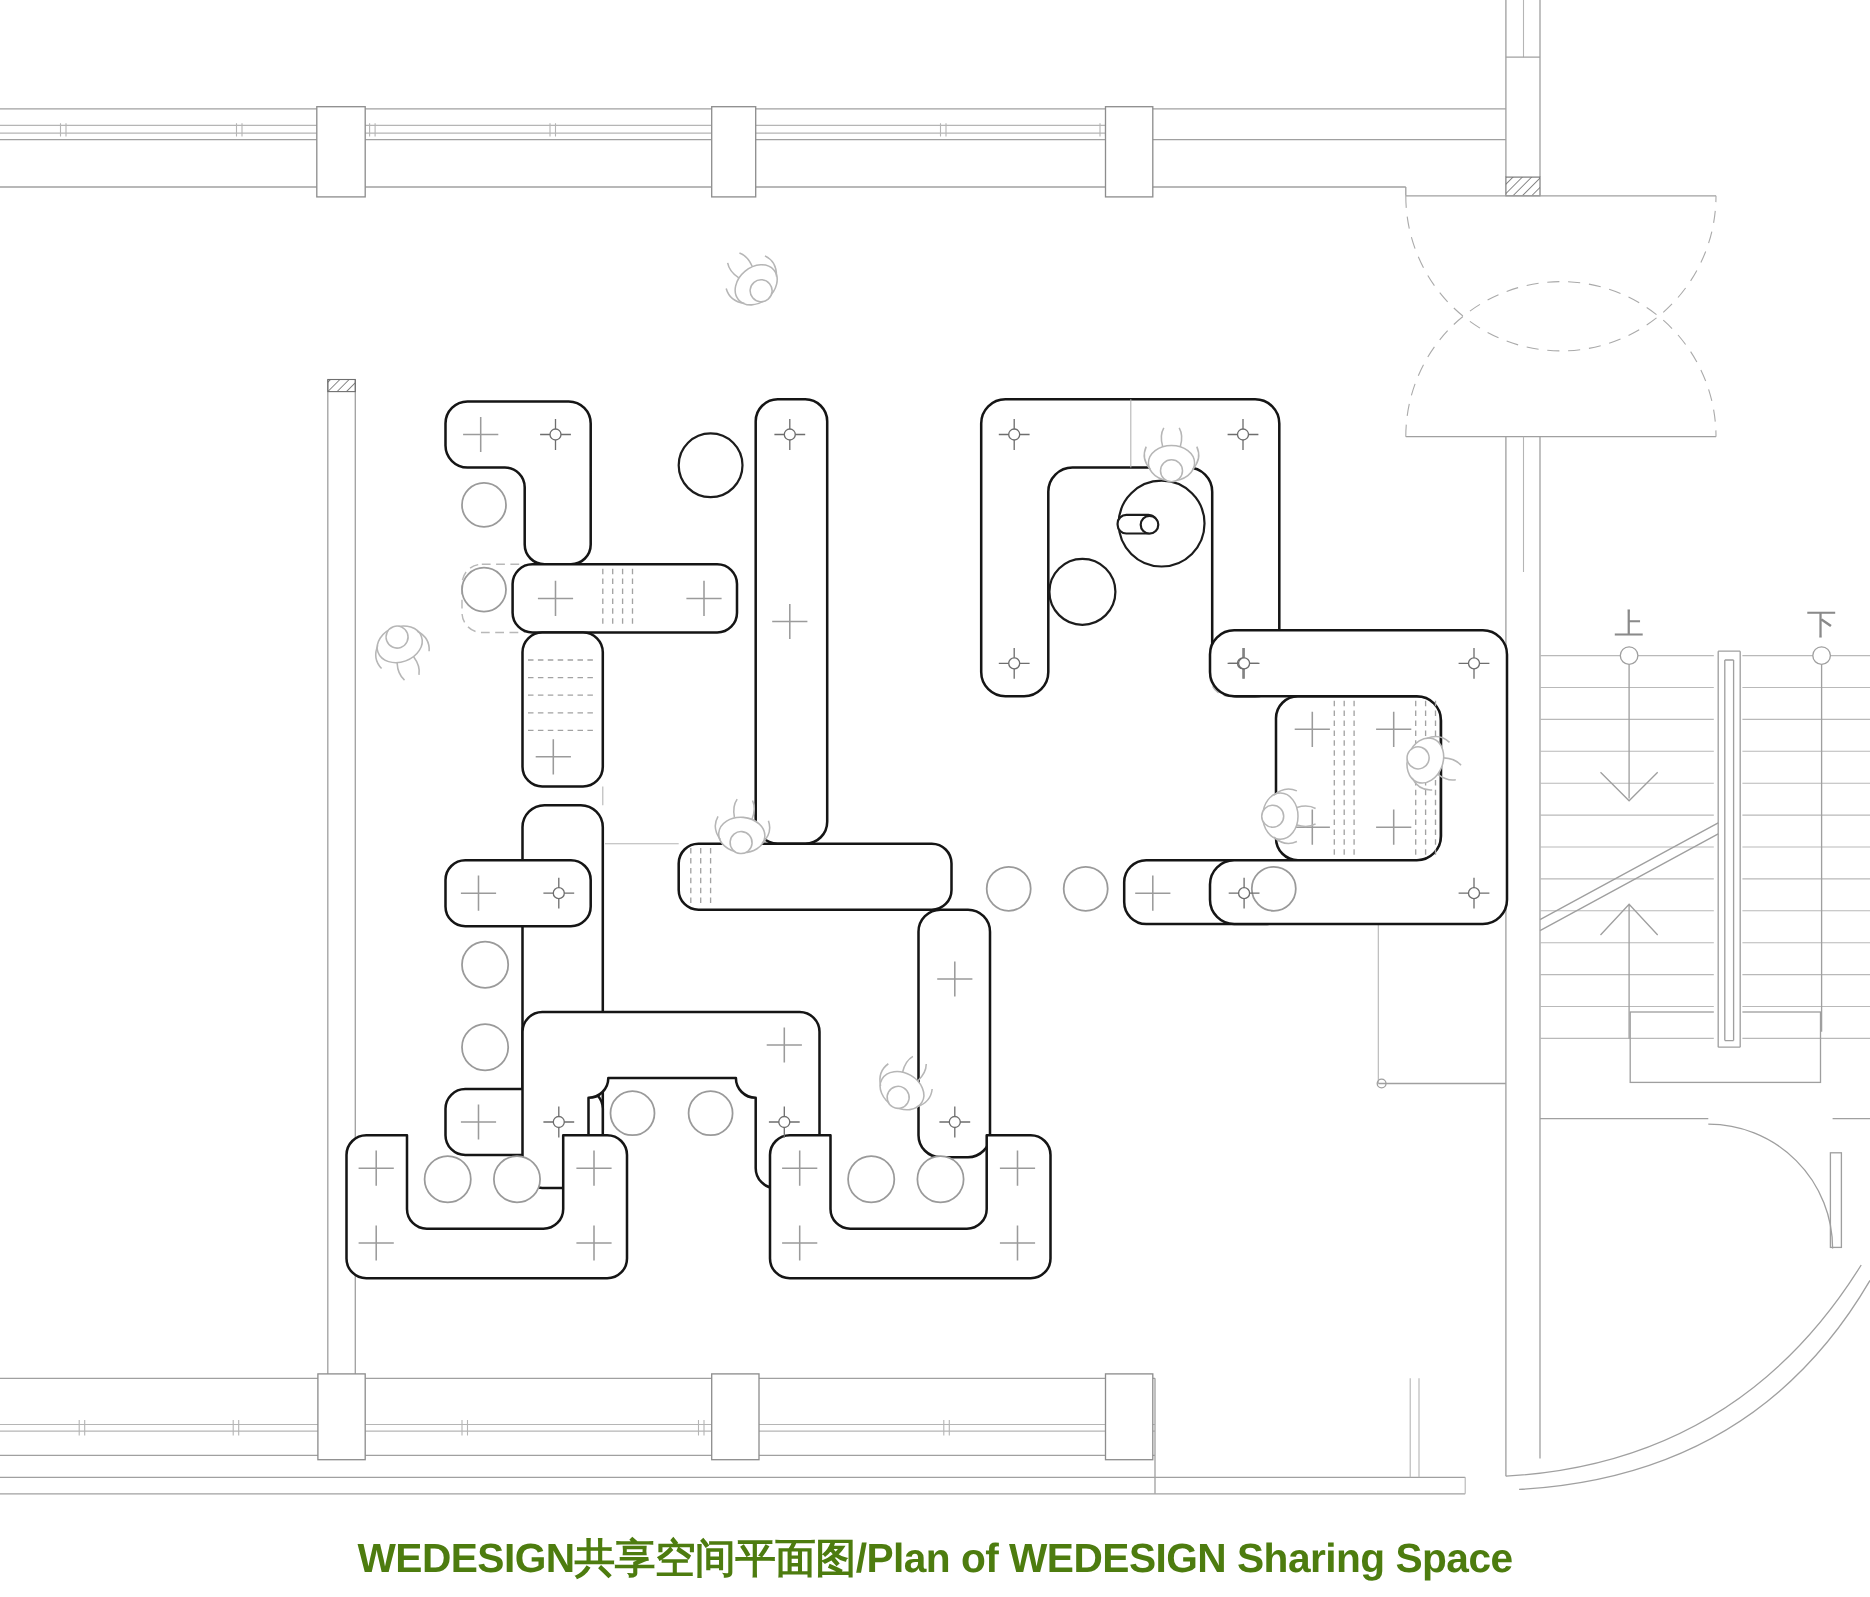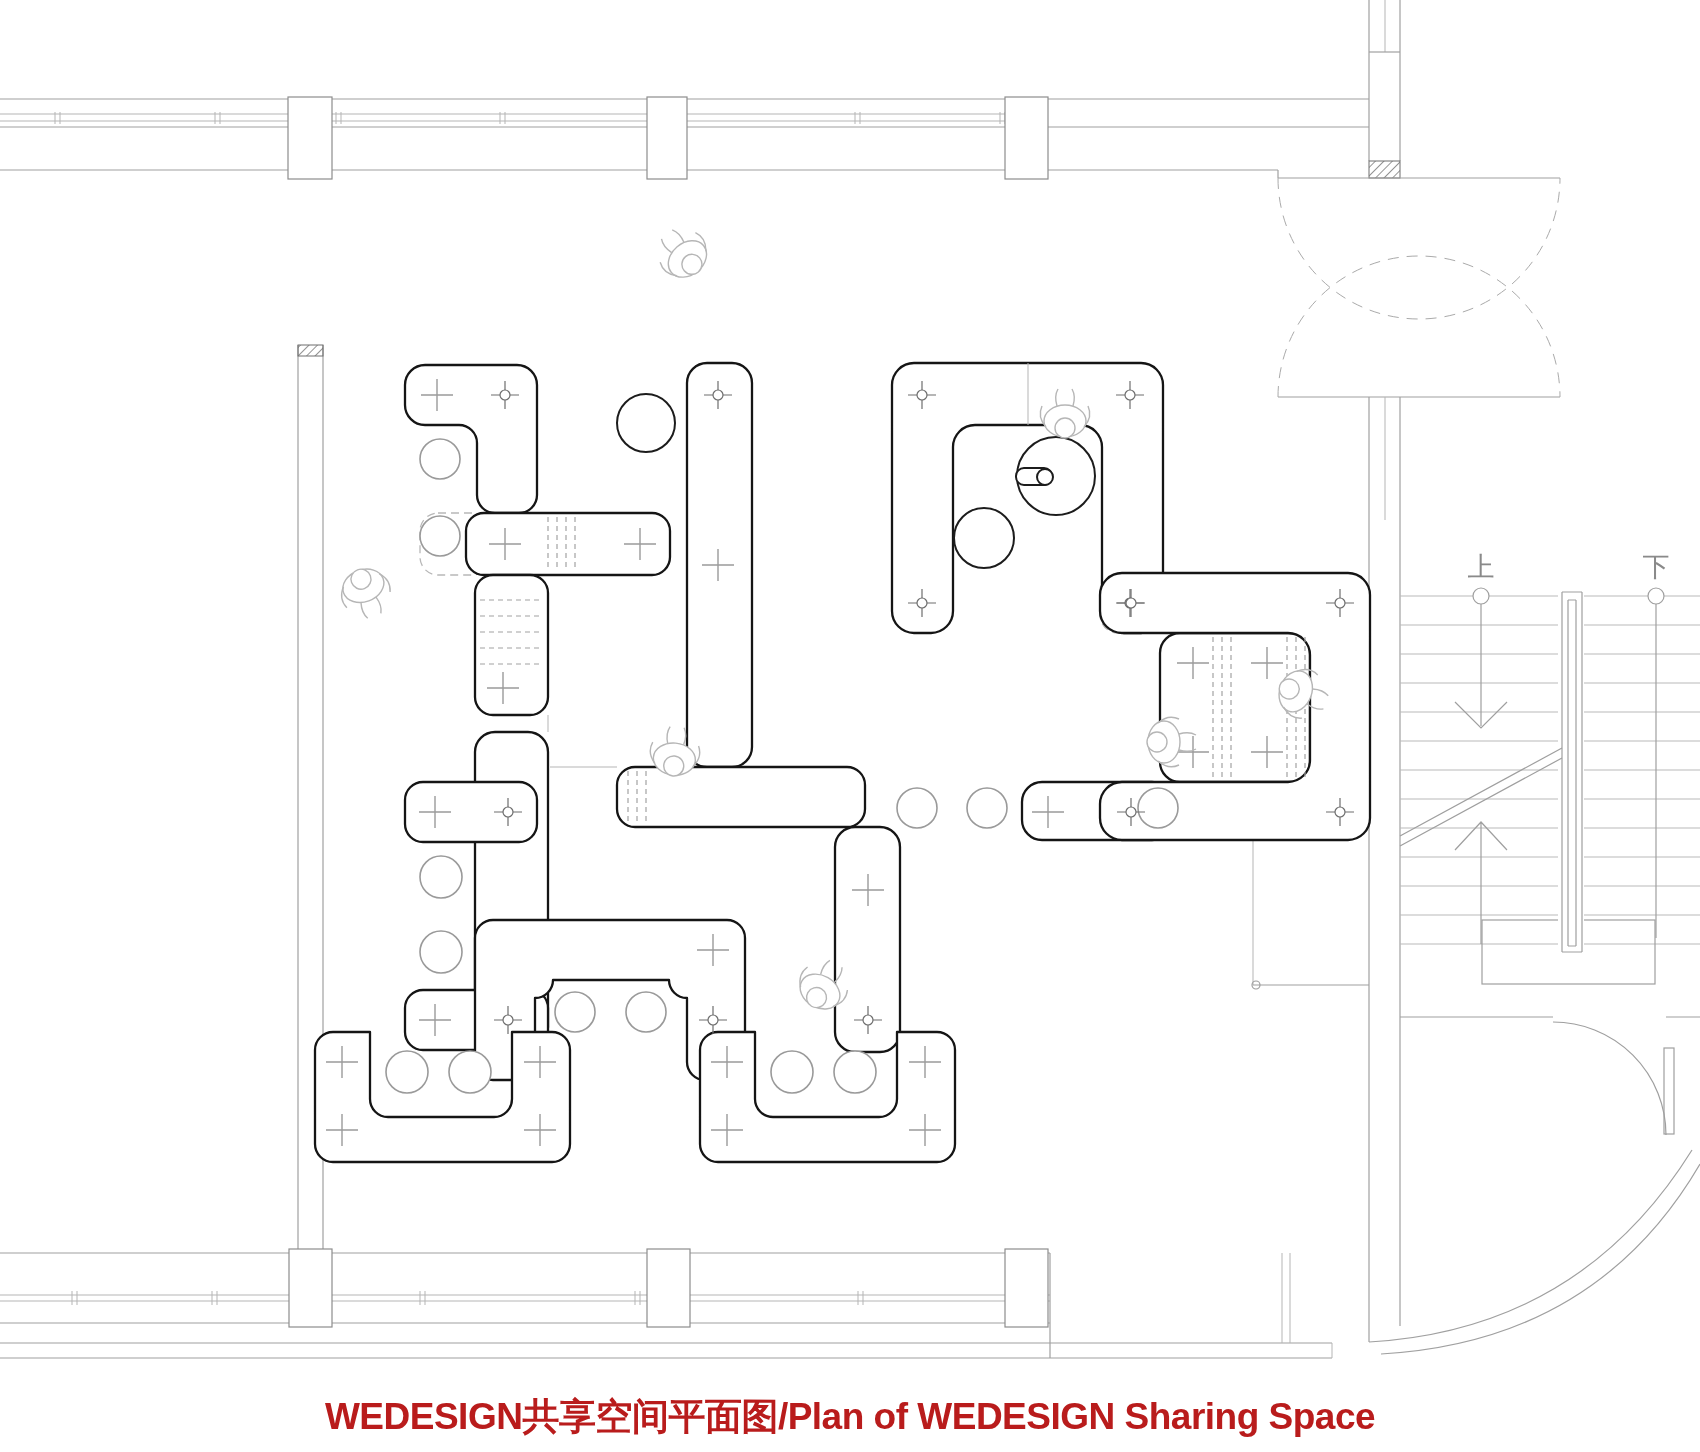--- a/index.html
+++ b/index.html
@@ -17,21 +17,21 @@
   .mat{stroke:#a2a2a2;stroke-width:1.2;fill:none;stroke-dasharray:5 4;}
   .mark{stroke:#9b9b9b;stroke-width:1.4;fill:none;}
   .tmark{stroke:#6e6e6e;stroke-width:1.2;fill:#ffffff;}
   .stair{stroke:#b9b9b9;stroke-width:1;fill:none;}
   .stair-strong{stroke:#9f9f9f;stroke-width:1.2;fill:none;}
   .swing{stroke:#aaaaaa;stroke-width:1;fill:none;stroke-dasharray:11 8;}
   .person{stroke:#b6b6b6;stroke-width:1.4;fill:none;}
   .stair-label{font-size:27px;fill:#8a8a8a;text-anchor:middle;
                font-family:"Liberation Sans",sans-serif;}
   .title-bar{position:absolute;left:0;right:0;top:1392px;text-align:center;}
-  .title-text{font-weight:bold;font-size:37px;color:#b91c1c;letter-spacing:-0.5px;
+  .title-text{font-weight:bold;font-size:37px;color:#4d7c0f;letter-spacing:-0.5px;
               font-family:"Liberation Sans",sans-serif;}
 </style>
 </head>
 <body>
 
 <div class="page">
 <svg width="1700" height="1452" viewBox="0 0 1700 1452">
   <defs>
     <pattern id="hatch" width="6" height="6" patternUnits="userSpaceOnUse" patternTransform="rotate(45)">
       <line x1="0" y1="0" x2="0" y2="6" stroke="#666" stroke-width="1.4"></line>

